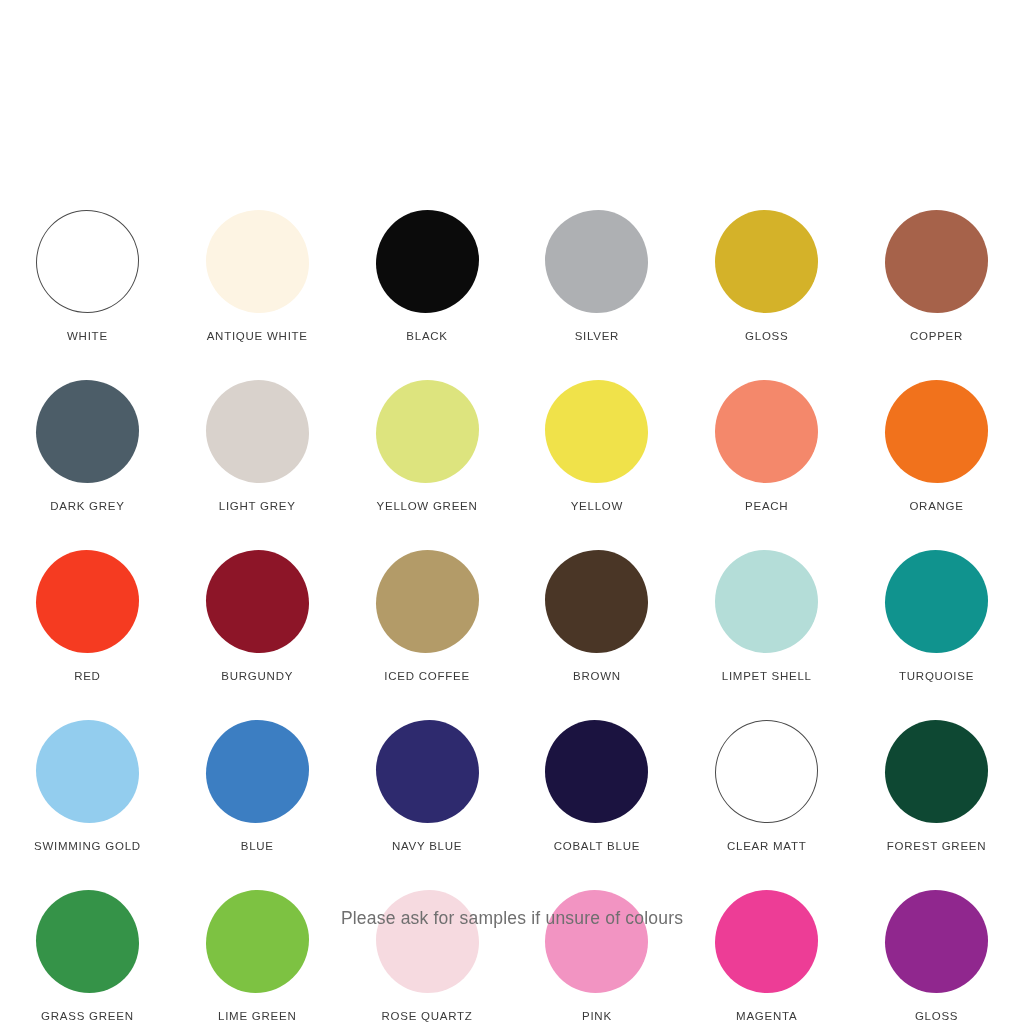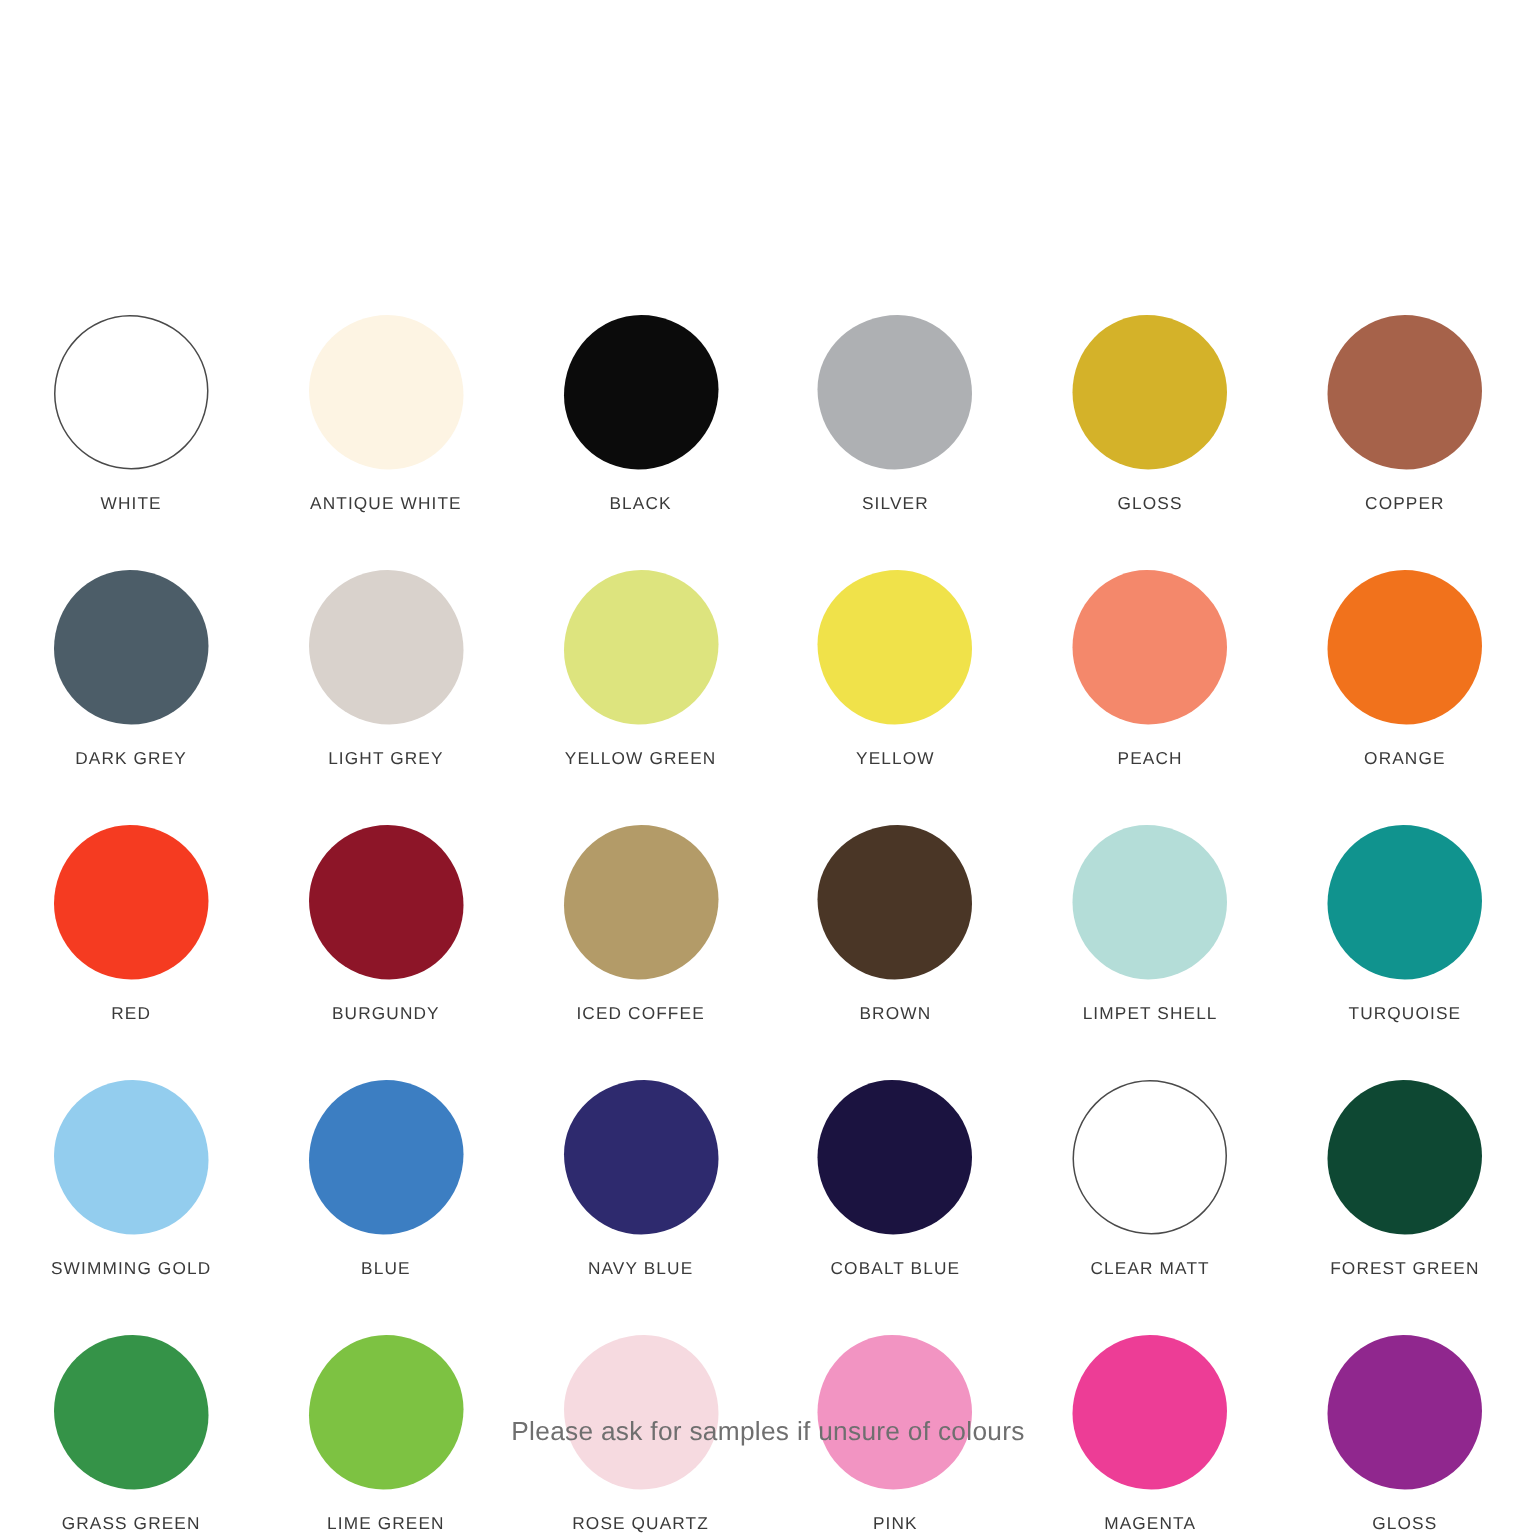--- a/index.html
+++ b/index.html
@@ -71,21 +71,20 @@
   #footer-note {
     position: absolute;
     left: 0;
     right: 0;
     top: 908px;
     text-align: center;
     font-size: 17.5px;
     color: #6f6f6f;
     letter-spacing: 0.2px;
     font-family: "Liberation Sans", sans-serif;
-    margin-top: 36px;
   }
 </style>
 </head>
 <body>
 
 <div id="page">
 
   <div id="swatch-grid">
       <div class="swatch-cell">
         <div class="swatch-dot-wrap">

